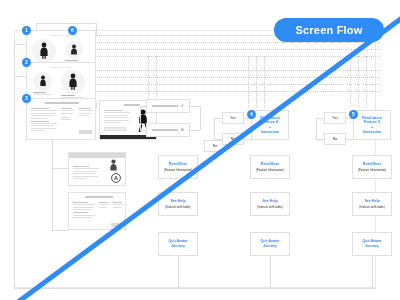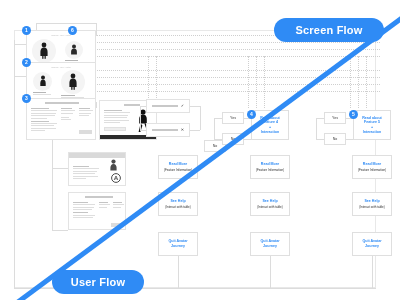--- a/index.html
+++ b/index.html
@@ -400,15 +400,14 @@
   </div>
   <div class="fbox" style="left:352px;top:232px;width:40px;height:24px;">
     <span class="l1">Quit Avatar</span>
     <span class="l1">Journey</span>
   </div>
   <div class="solid-v" style="left:372px;top:256px;height:32px;"></div>
 
   <div class="diagonal"></div>
 
   <div class="pill" id="pill-screen">Screen Flow</div>
-  <div class="pill" id="pill-user">User Flow</div>
 
 </div>
 
 </body></html>

